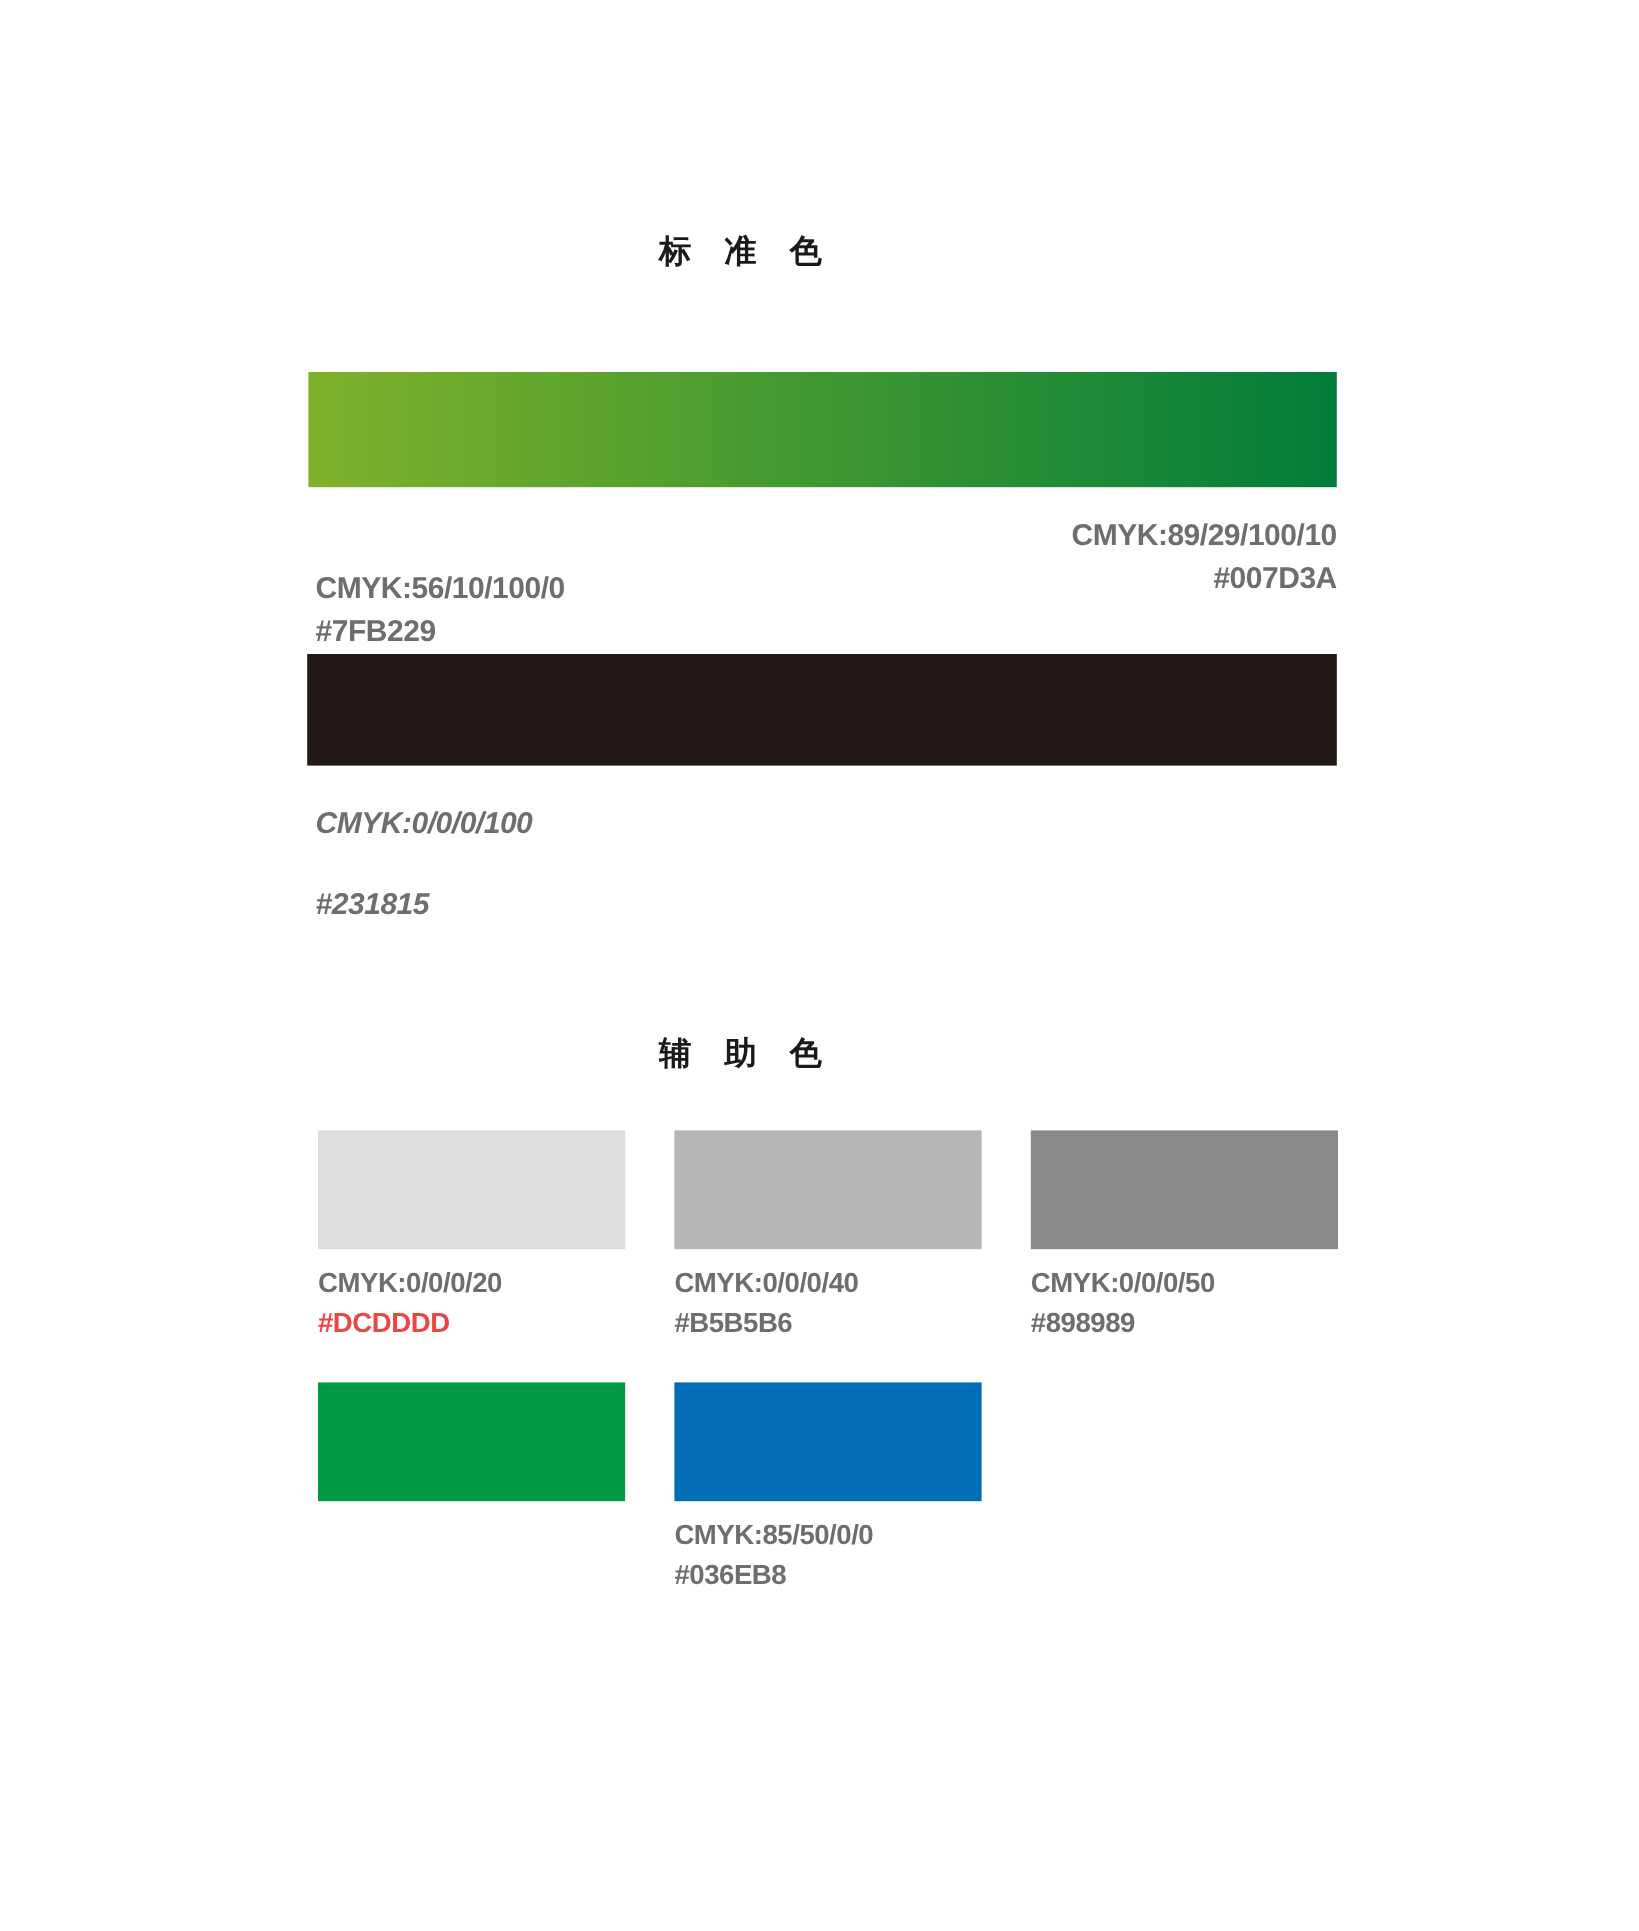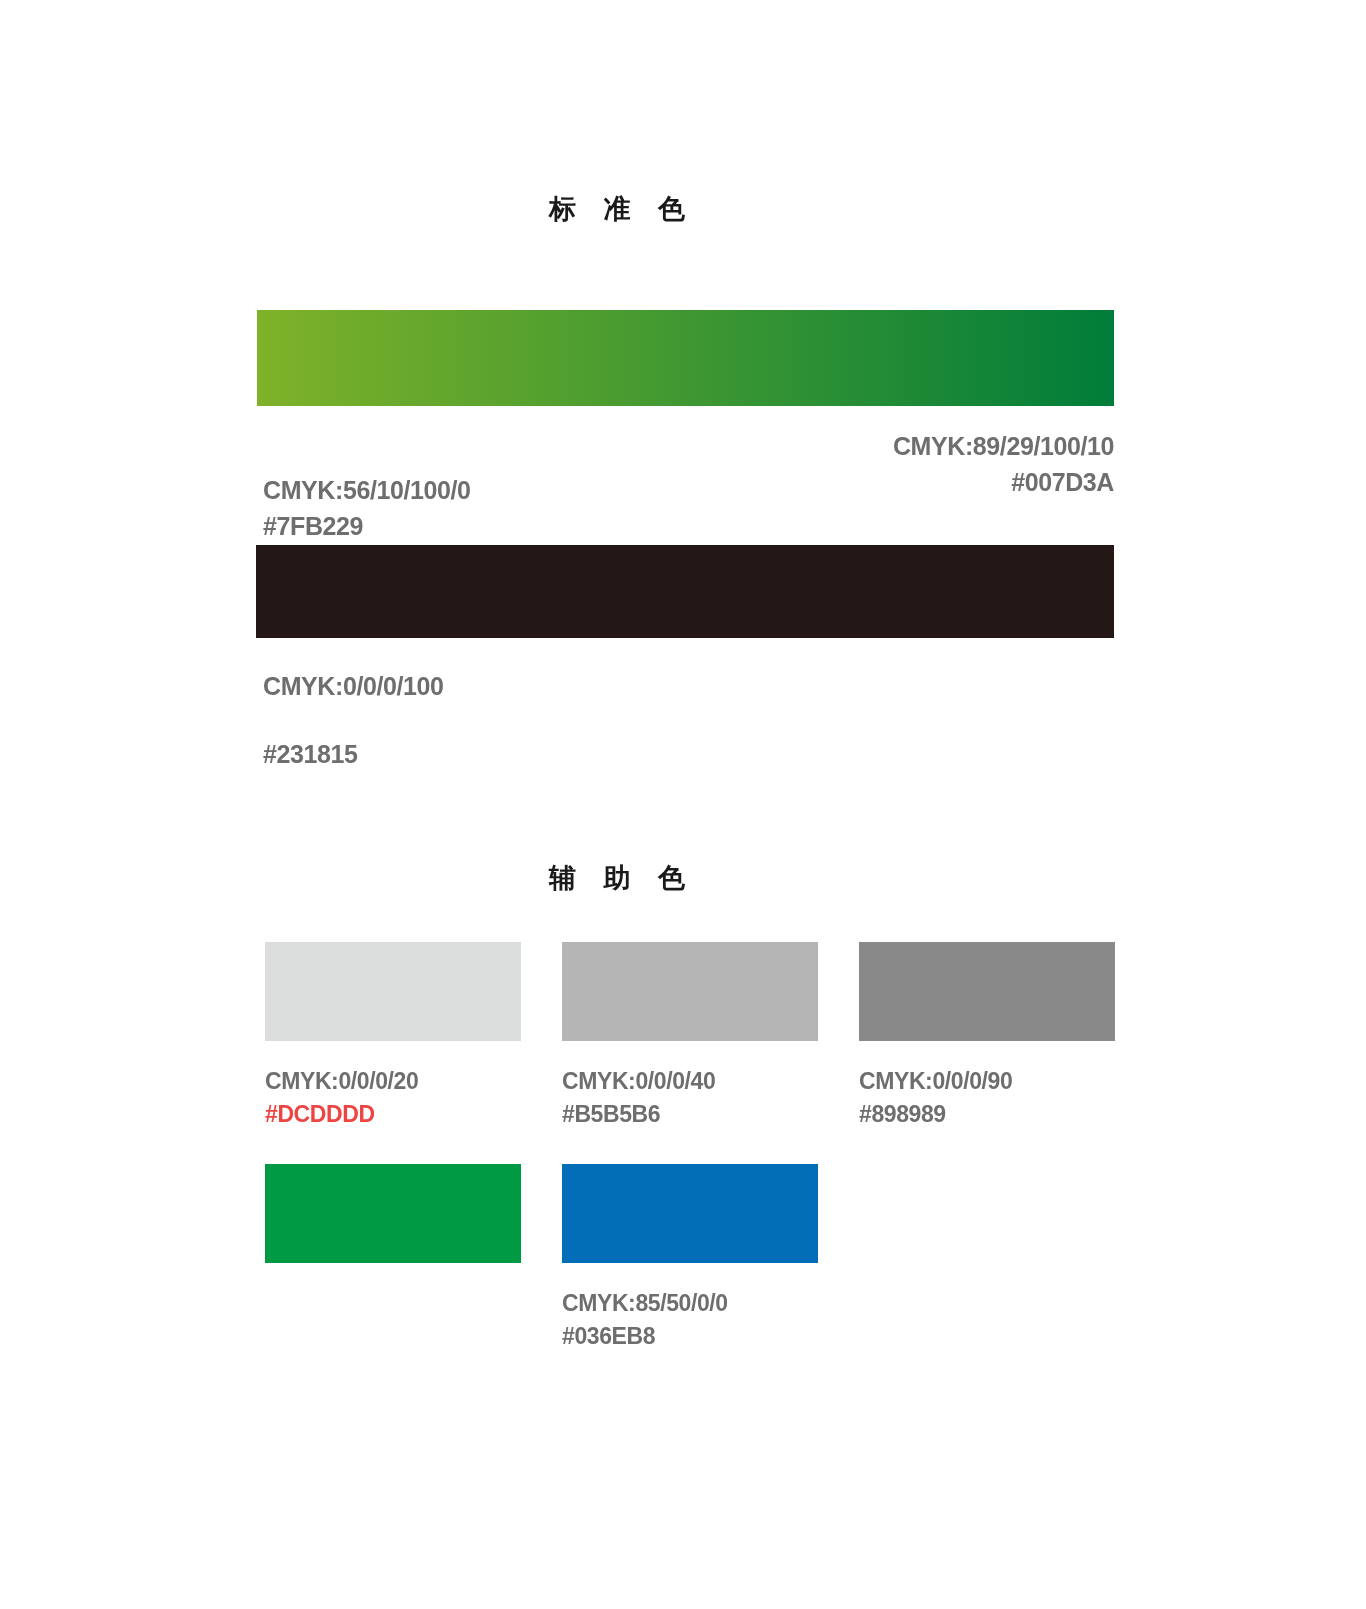--- a/index.html
+++ b/index.html
@@ -76,20 +76,21 @@
     width: 858px;
     height: 93px;
     background: #231815;
   }
 
   #black-labels {
     position: absolute;
     left: 263px;
     top: 668px;
     text-align: left;
+    font-style: italic;
   }
 
   
   #swatch-grid {
     position: absolute;
     left: 265px;
     top: 942px;
     width: 872px;
   }
   .swatch-row {
@@ -99,21 +100,21 @@
   }
   .swatch-cell {
     width: 256px;
   }
   .swatch-chip {
     width: 256px;
     height: 99px;
     display: block;
   }
   .swatch-caption {
-    margin-top: 24px;
+    margin-top: 12px;
   }
 
   
   .cmyk-line, .hex-line {
     color: #6e6e6e;
     font-size: 25px;
     font-weight: 700;
     line-height: 36px;
     font-family: "Liberation Sans", "DejaVu Sans", sans-serif;
     white-space: nowrap;
@@ -167,21 +168,21 @@
       <div class="swatch-cell">
         <div class="swatch-chip" style="background-color: rgb(181, 181, 182);"></div>
         <div class="swatch-caption">
           <div class="cmyk-line" style="color: rgb(110, 110, 110);">CMYK:0/0/0/40</div>
           <div class="hex-line" style="color: rgb(110, 110, 110);">#B5B5B6</div>
         </div>
       </div>
       <div class="swatch-cell">
         <div class="swatch-chip" style="background-color: rgb(137, 137, 137);"></div>
         <div class="swatch-caption">
-          <div class="cmyk-line" style="color: rgb(110, 110, 110);">CMYK:0/0/0/90</div>
+          <div class="cmyk-line" style="color: rgb(110, 110, 110);">CMYK:0/0/0/50</div>
           <div class="hex-line" style="color: rgb(110, 110, 110);">#898989</div>
         </div>
       </div>
     </div>
 
     <div class="swatch-row">
       <div class="swatch-cell">
         <div class="swatch-chip" style="background-color: rgb(0, 153, 68);"></div>
       </div>
       <div class="swatch-cell">

